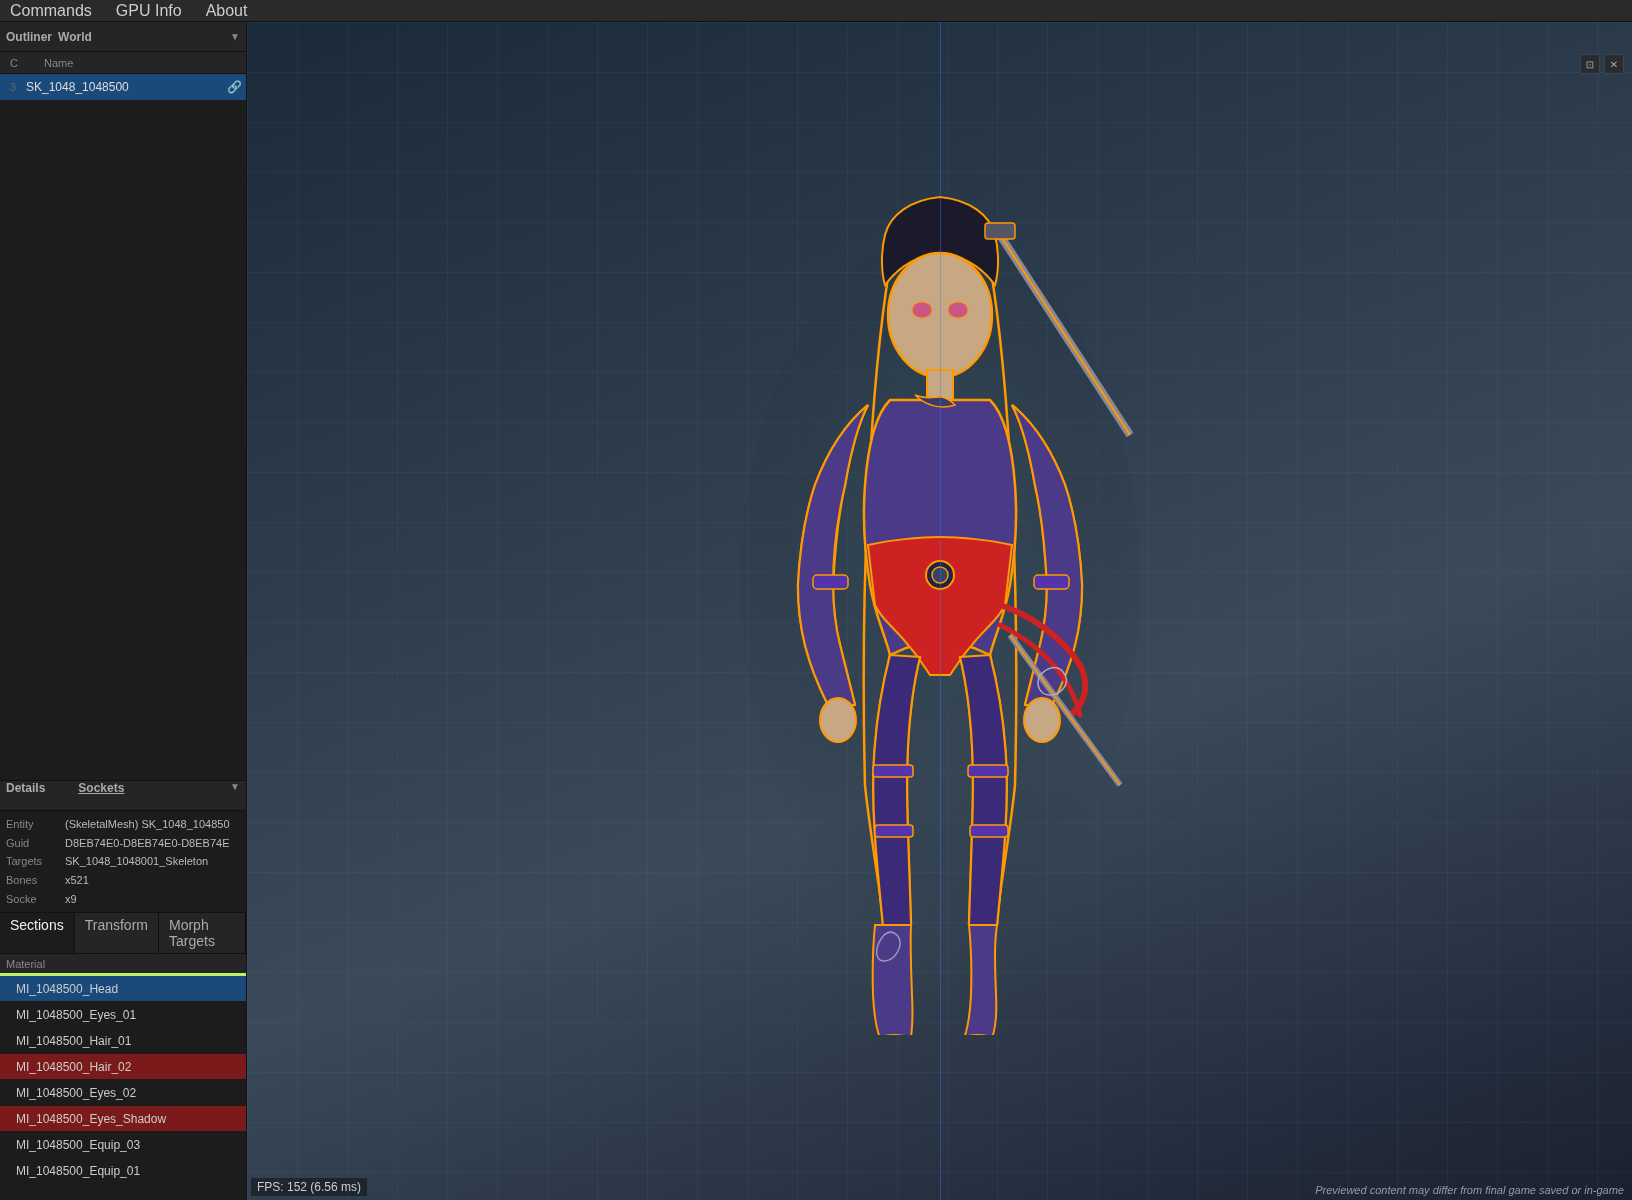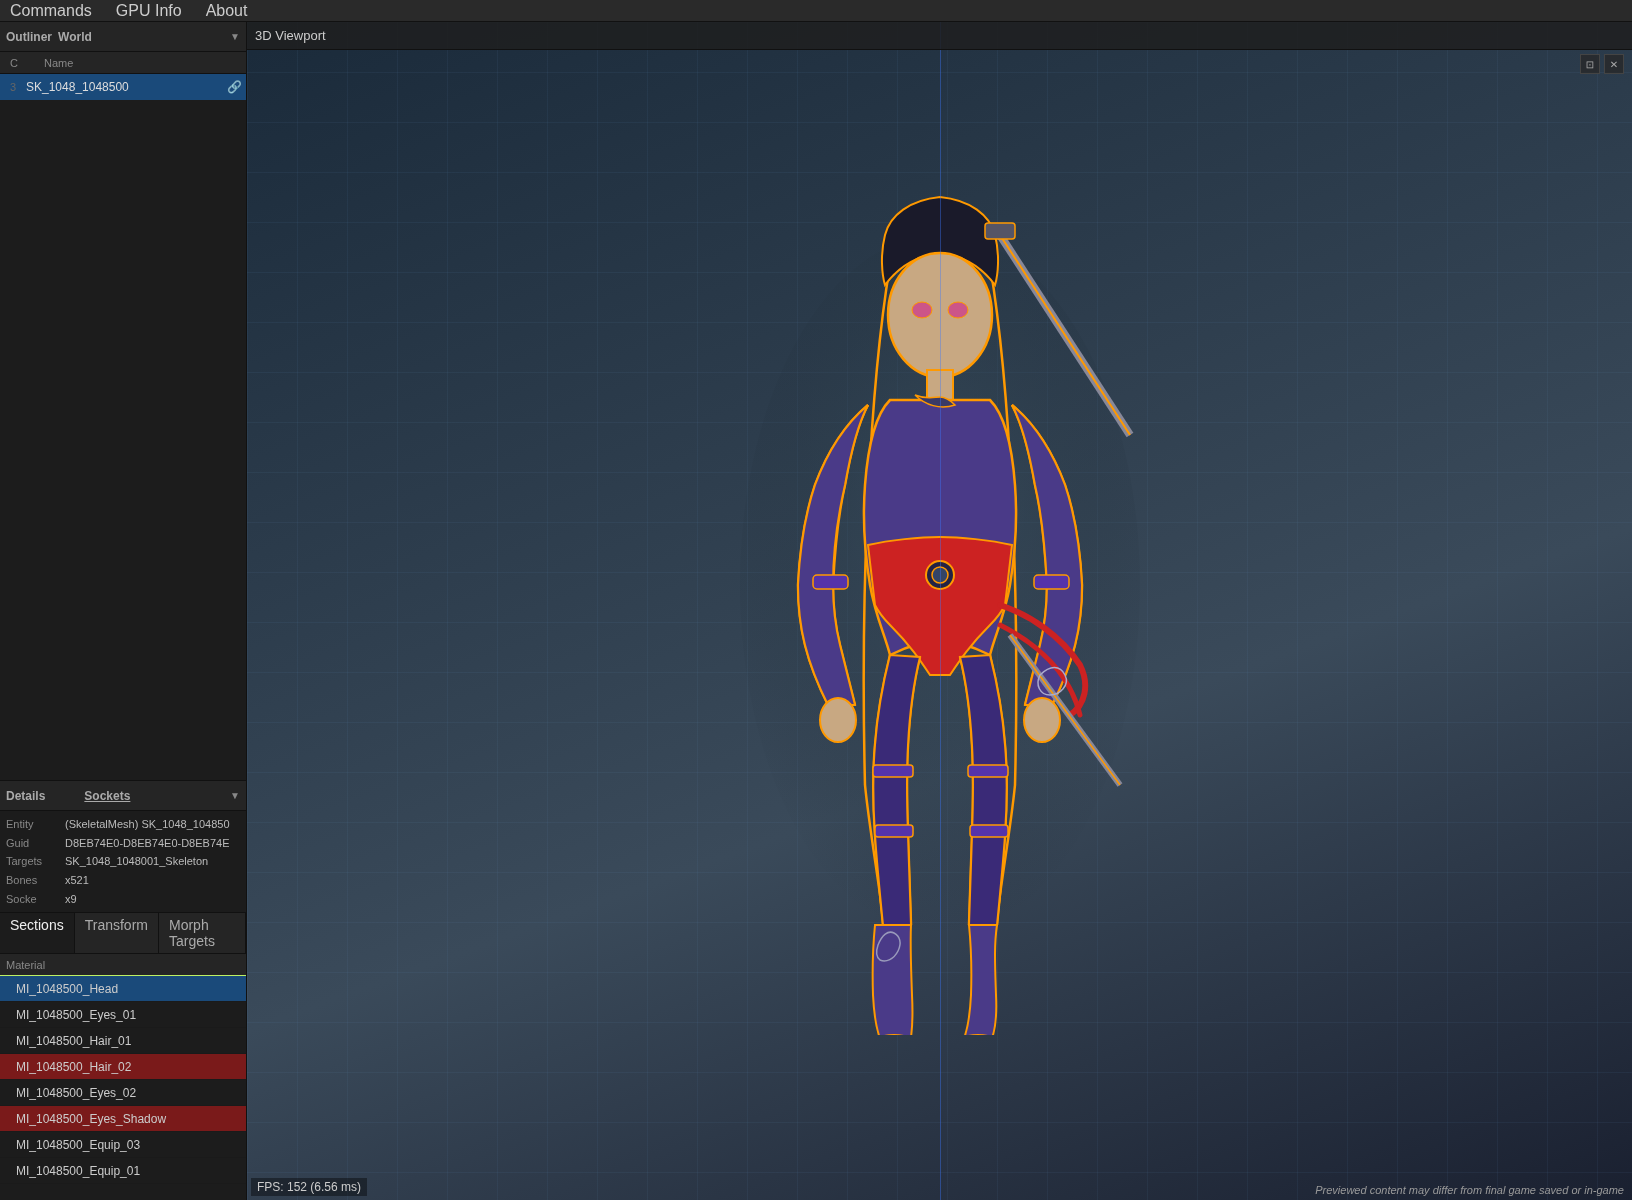--- a/index.html
+++ b/index.html
@@ -109,24 +109,24 @@
       border-top: 1px solid #111;
       background: #1c1c1c;
       display: flex;
       flex-direction: column;
     }
 
     #details-header {
       height: 30px;
       background: #252525;
       display: flex;
-      align-items: center;
+      align-items: flex-start;
       padding: 0 6px;
       border-bottom: 1px solid #111;
-      gap: 10px;
+      gap: 4px;
     }
 
     #details-info {
       padding: 4px 6px;
       font-size: 11px;
       color: #aaa;
       line-height: 1.7;
     }
     .detail-row { display: flex; gap: 4px; }
     .detail-key { color: #888; min-width: 55px; }
@@ -154,21 +154,21 @@
       overflow-y: auto;
       background: #1c1c1c;
     }
 
     .section-header-row {
       display: flex;
       align-items: center;
       height: 22px;
       background: #252525;
       padding: 0 6px;
-      border-bottom: 1px solid #bef264;
+      border-bottom: 3px solid #bef264;
       font-size: 11px;
       color: #888;
     }
 
     .material-row {
       display: flex;
       align-items: center;
       height: 26px;
       padding: 0 16px;
       cursor: pointer;
@@ -360,23 +360,20 @@
         <div class="material-row">MI_1048500_Equip_03</div>
         <div class="material-row">MI_1048500_Equip_01</div>
       </div>
   </div>
 </div>
 
 <div id="viewport">
   <div id="grid-overlay"></div>
   <div class="axis-line-v"></div>
 
-  <div id="viewport-header">
-    <span id="viewport-title">3D Viewport</span>
-  </div>
 
   <div id="viewport-controls">
     <div class="vp-btn">⊡</div>
     <div class="vp-btn">✕</div>
   </div>
 
   <div id="character-container">
     <svg width="500" height="850" viewBox="0 0 500 850" xmlns="http://www.w3.org/2000/svg">
 
       <defs>

